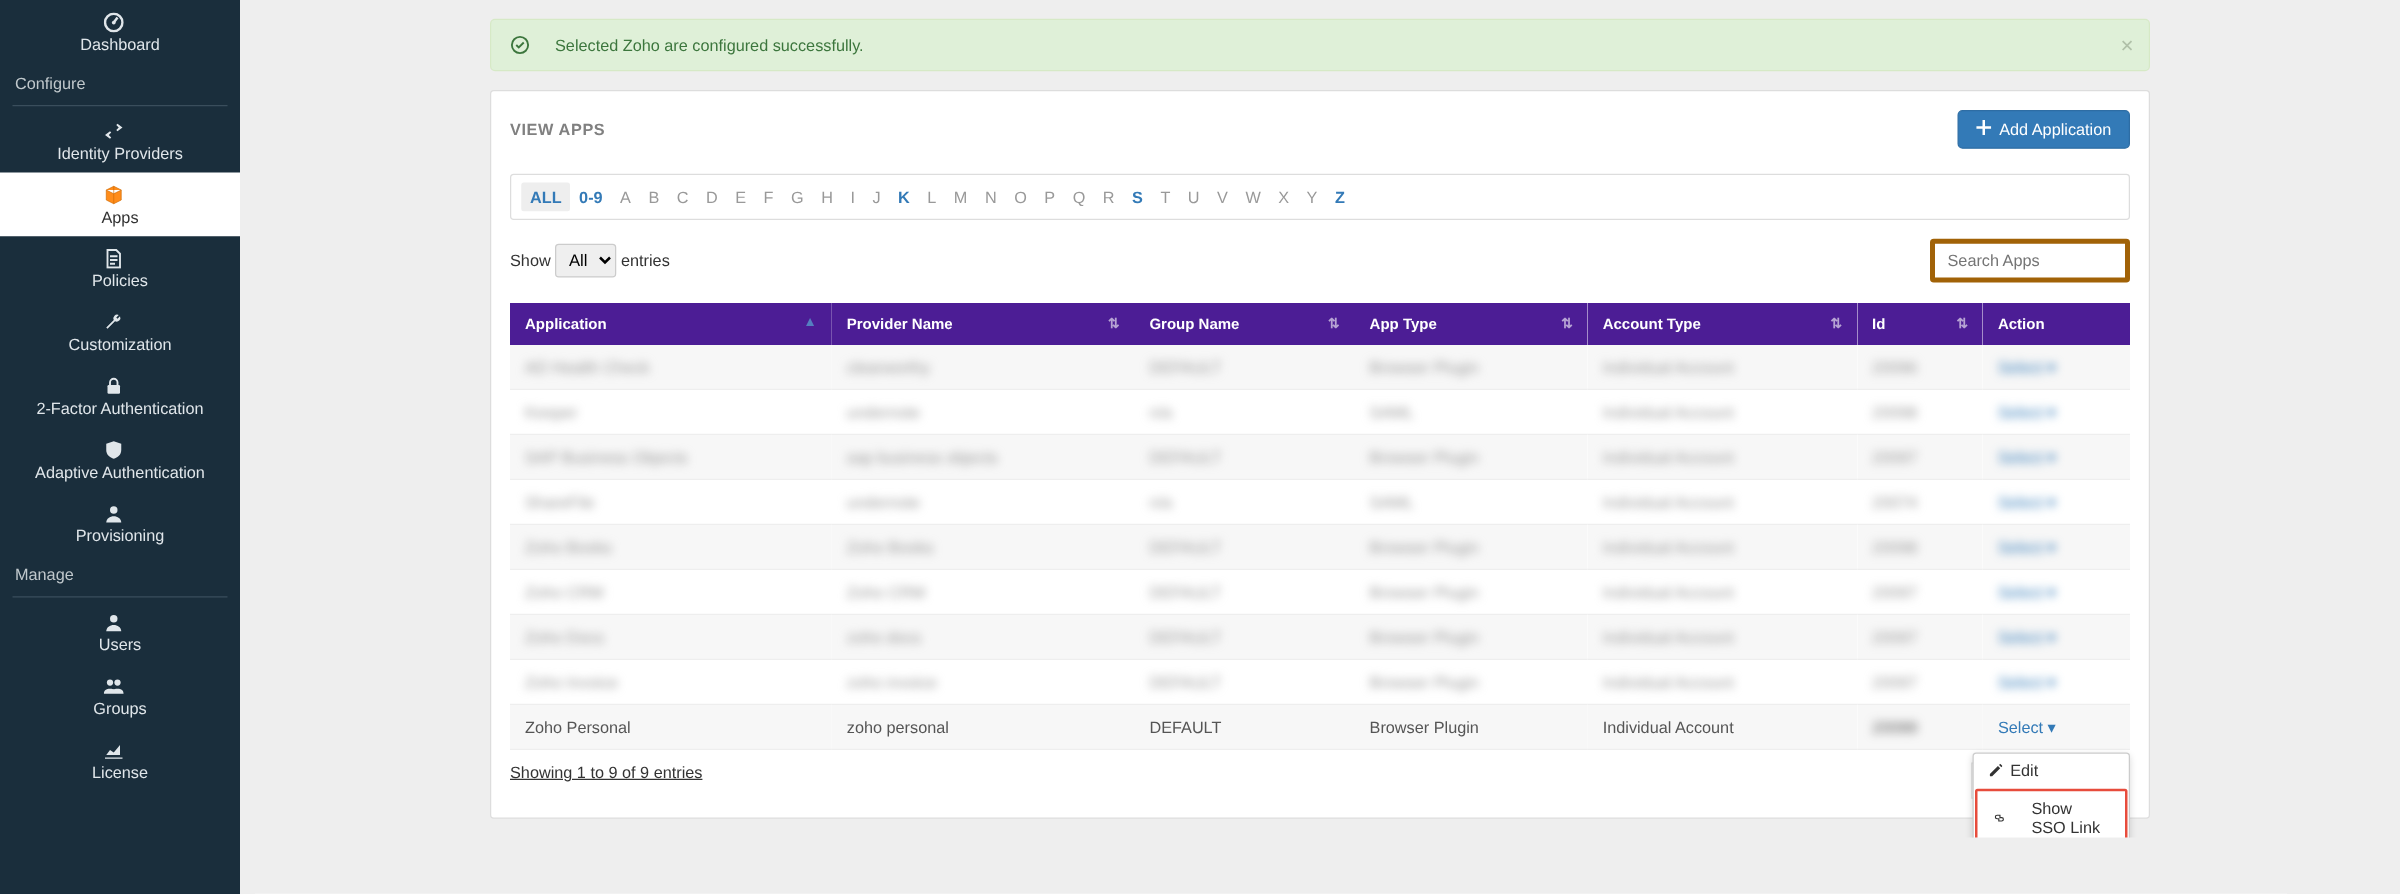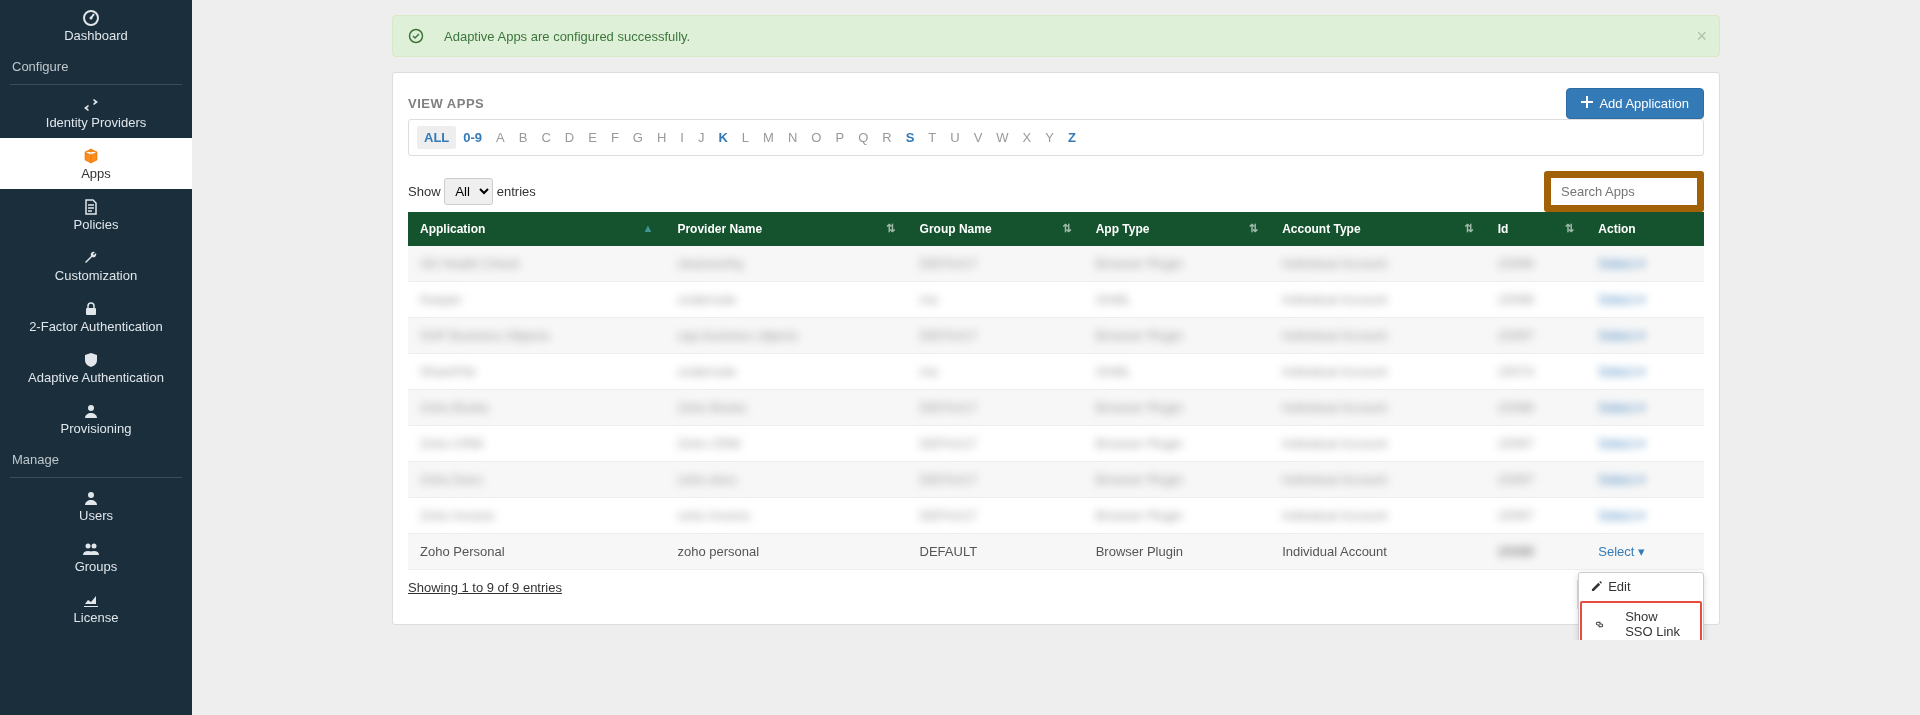--- a/index.html
+++ b/index.html
@@ -13,35 +13,35 @@
 .sidebar-section { padding: 8px 12px; font-size: 13px; color: #c0c8cc; }
 .sidebar-divider { border-top: 1px solid #3a4e5c; margin: 2px 10px; }
 
 .main { margin-left: 192px; padding: 15px 200px 15px 200px; }
 
 .alert { background: #dff0d8; border: 1px solid #d6e9c6; color: #3c763d; padding: 12px 15px; border-radius: 4px; margin-bottom: 15px; display: flex; align-items: center; position: relative; }
 .alert .close { position: absolute; right: 12px; top: 10px; color: #b0c0a8; font-size: 18px; cursor: pointer; }
 .alert .ok-icon { width: 16px; height: 16px; margin-right: 20px; color: #3c763d; }
 
 .panel { background: #fff; border: 1px solid #ddd; border-radius: 3px; padding: 15px; }
-.panel-header { display: flex; justify-content: space-between; align-items: center; }
+.panel-header { display: flex; justify-content: space-between; align-items: center; margin-bottom: 20px; }
 .panel-title { color: #808080; font-weight: 700; letter-spacing: 0.5px; font-size: 13px; }
 .btn-primary { background: #337ab7; border: 1px solid #2e6da4; color: #fff; padding: 7px 14px; border-radius: 4px; cursor: pointer; font-size: 13px; display: inline-flex; align-items: flex-start; gap: 6px; }
 
 .alpha-filter { border: 1px solid #ddd; border-radius: 3px; padding: 6px 8px; margin-bottom: 15px; display: flex; gap: 0; }
 .alpha-item { padding: 4px 7px; color: #999; cursor: pointer; font-size: 13px; }
 .alpha-item.bold { font-weight: 700; color: #337ab7; }
 .alpha-item.all { background: #eee; border-radius: 2px; color: #337ab7; font-weight: 700; }
 
-.table-controls { display: flex; justify-content: space-between; align-items: center; margin-bottom: 0; }
+.table-controls { display: flex; justify-content: space-between; align-items: center; margin-bottom: 16px; }
 .entries-select { padding: 4px 6px; border: 1px solid #ccc; border-radius: 3px; }
-.search-input { padding: 6px 10px; border: 7px solid #a16207; border-radius: 3px; width: 160px; font-size: 13px; }
+.search-input { padding: 6px 10px; border: 4px solid #a16207; border-radius: 3px; width: 160px; font-size: 13px; }
 
 table { width: 100%; border-collapse: collapse; }
-thead th { background: #14532d; color: #fff; padding: 10px 12px; text-align: left; font-weight: 600; font-size: 12px; position: relative; }
+thead th { background: #4c1d95; color: #fff; padding: 10px 12px; text-align: left; font-weight: 600; font-size: 12px; position: relative; }
 thead th .sort { float: right; opacity: 0.6; font-size: 11px; }
 tbody tr { border-bottom: 1px solid #eee; }
 tbody tr:nth-child(odd) { background: #f7f7f7; }
 tbody tr.blurred td { filter: blur(4px); color: #999; }
 tbody td { padding: 10px 12px; font-size: 13px; color: #555; }
 tbody td .action-link { color: #337ab7; cursor: pointer; }
 
 .table-footer { display: flex; justify-content: space-between; align-items: flex-start; margin-top: 10px; position: relative; text-decoration: underline; }
 .pagination { display: flex; gap: 0; }
 .page-btn { padding: 6px 12px; border: 1px solid #ddd; background: #fff; color: #555; cursor: pointer; font-size: 13px; margin-left: -1px; }
@@ -162,21 +162,21 @@
 
 <div class="main">
 
   <div class="alert">
     <span class="ok-icon">
         <svg viewBox="0 0 16 16" width="16" height="16" fill="none" stroke="currentColor" stroke-width="1.5">
           <circle cx="8" cy="8" r="6.5"></circle>
           <path d="M5 8l2 2 4-4"></path>
         </svg>
       </span>
-    <span>Adaptive Apps are configured successfully.</span>
+    <span>Selected Zoho are configured successfully.</span>
     <span class="close">×</span>
   </div>
 
   <div class="panel">
     <div class="panel-header">
       <div class="panel-title">VIEW APPS</div>
       <button class="btn-primary">
         <span>
             <svg width="12" height="12" viewBox="0 0 12 12" fill="currentColor">
               <path d="M5 0h2v5h5v2H7v5H5V7H0V5h5z"></path>

